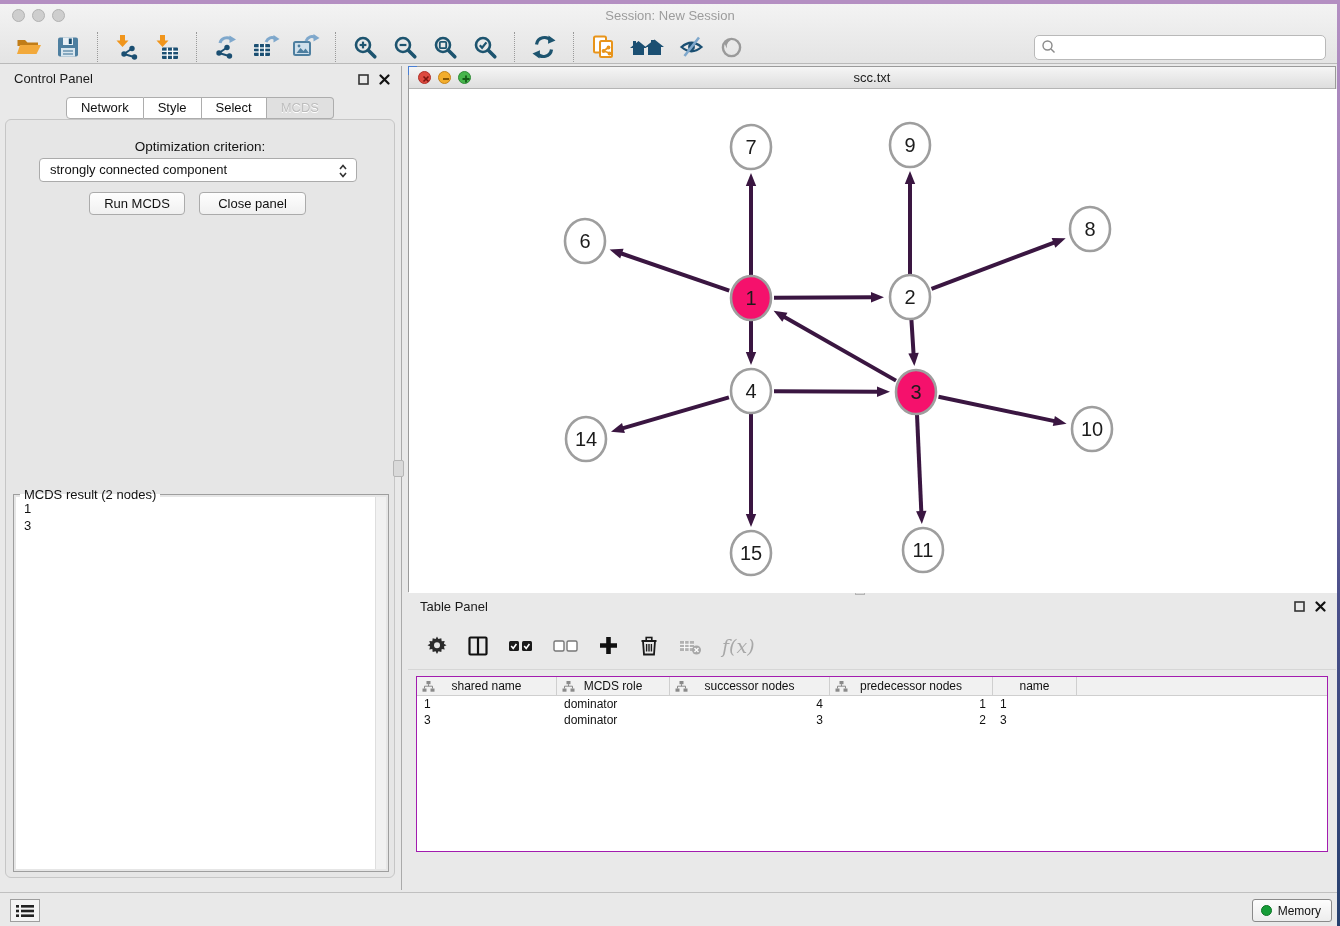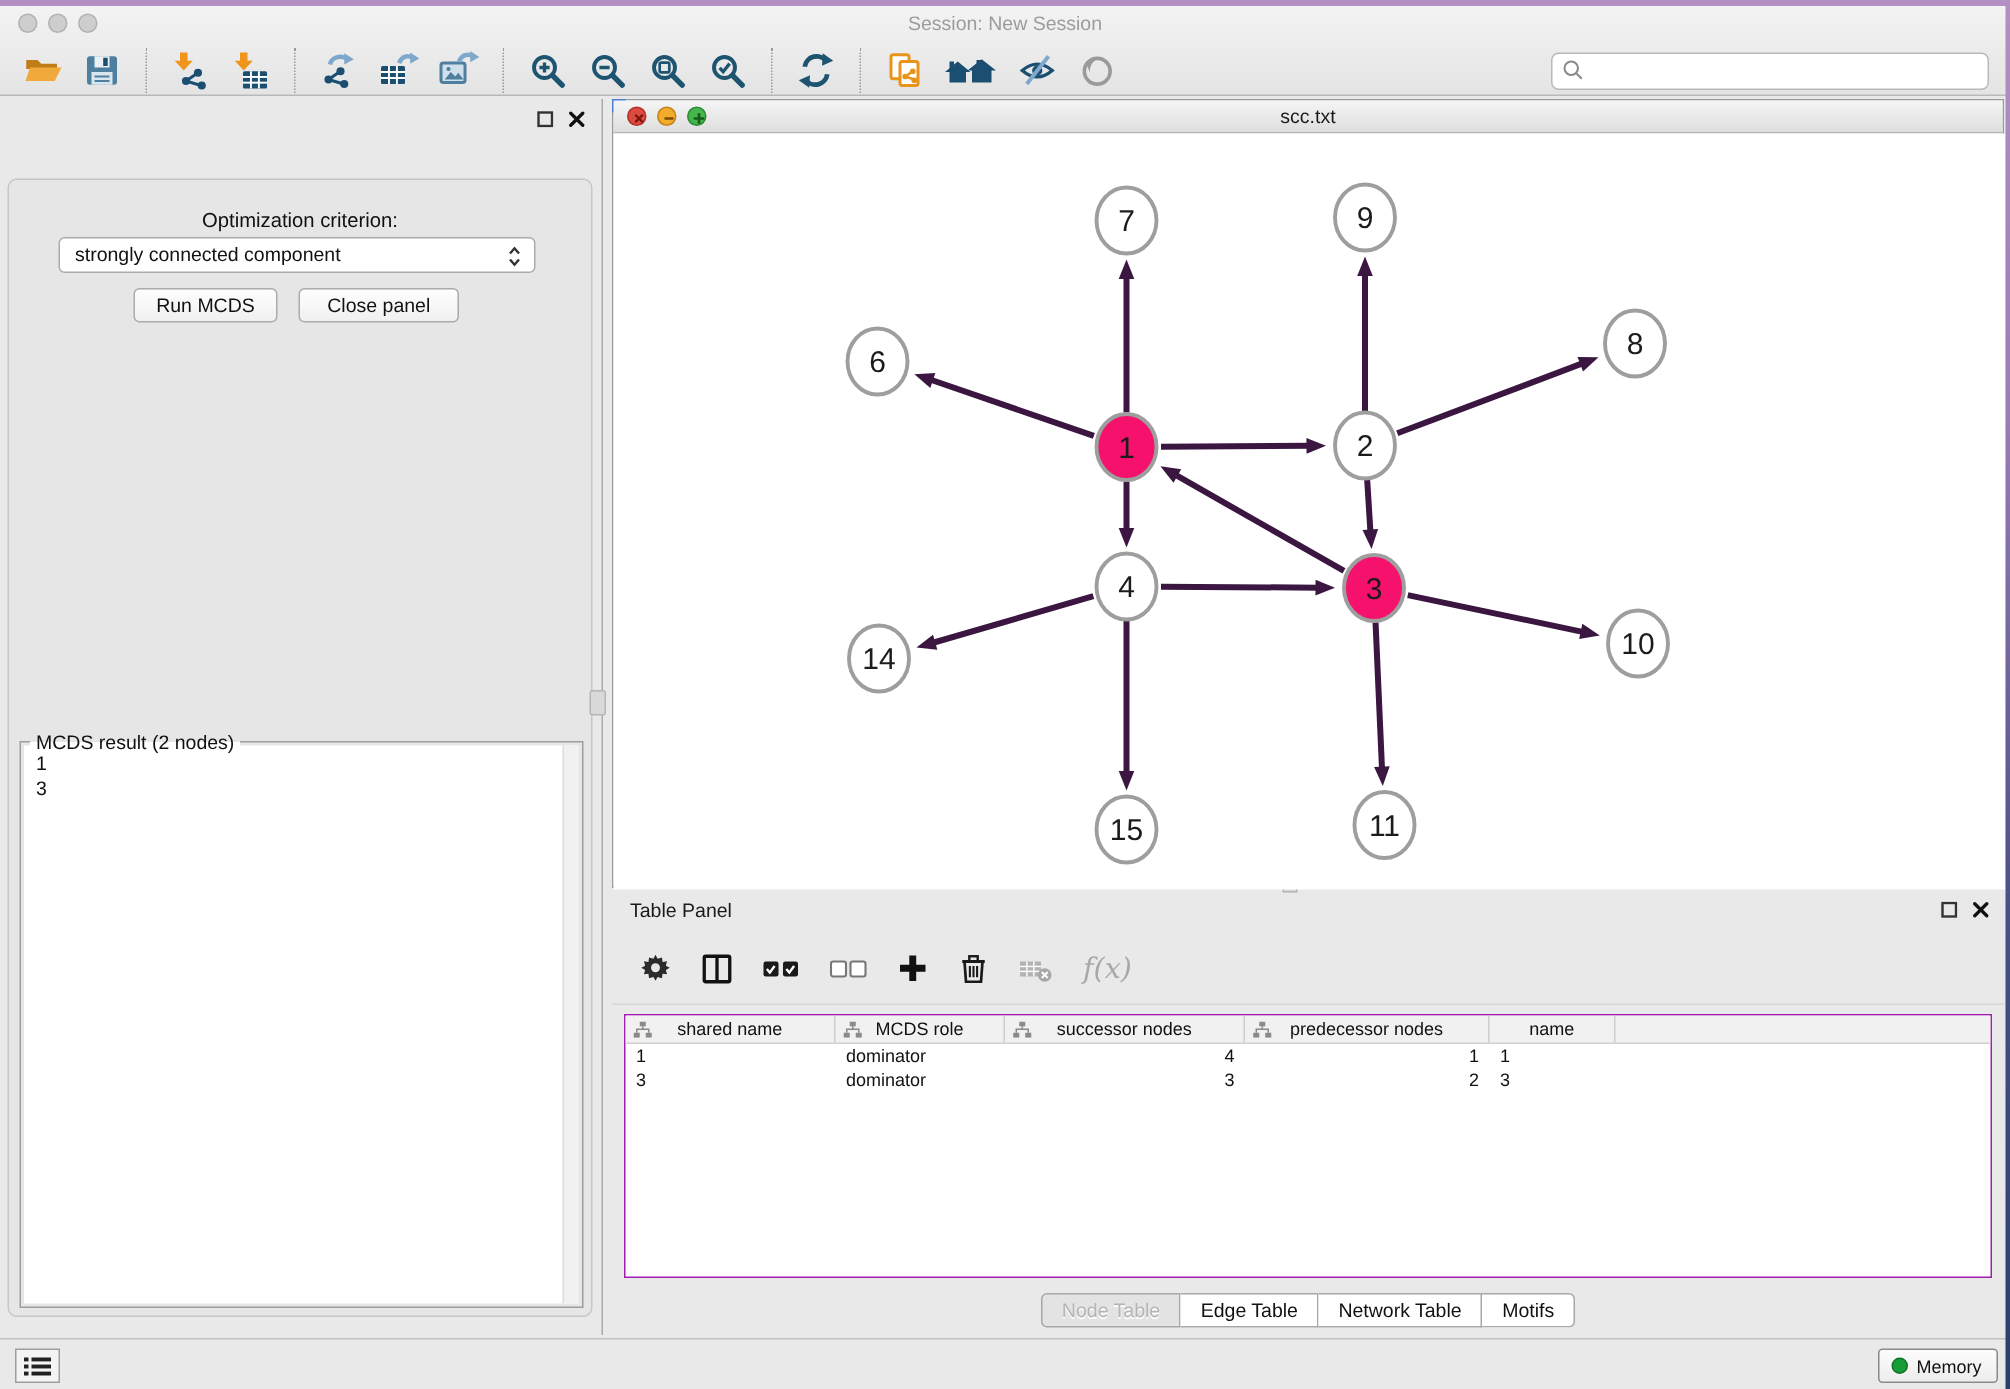--- a/index.html
+++ b/index.html
@@ -293,28 +293,35 @@
       <svg width="16" height="16" viewBox="0 0 16 16">
           <circle cx="6.5" cy="6.5" r="4.5" stroke="#8a8a8a" stroke-width="1.4" fill="none"></circle>
           <line x1="10" y1="10" x2="13.5" y2="13.5" stroke="#8a8a8a" stroke-width="1.4"></line>
         </svg>
       <input type="text" value="" style="">
     </span>
   </div>
 </div>
 
 <div id="control-panel">
+  <div id="cp-header" class="panel-title">Control Panel</div>
   <span class="panel-icons" style="right:10px; top:8px; position:absolute;">
     <svg width="11" height="11" viewBox="0 0 11 11">
         <rect x="1" y="1" width="9" height="9" fill="none" stroke="#333" stroke-width="1.6"></rect>
       </svg>
     <svg width="11" height="11" viewBox="0 0 11 11">
         <path d="M1.5 1.5 L9.5 9.5 M9.5 1.5 L1.5 9.5" stroke="#111" stroke-width="2.2" stroke-linecap="round"></path>
       </svg>
   </span>
+  <div class="seg-tabs">
+    <span class="seg-tab">Network</span>
+    <span class="seg-tab">Style</span>
+    <span class="seg-tab">Select</span>
+    <span class="seg-tab active">MCDS</span>
+  </div>
   <div id="cp-content">
     <div id="opt-label">Optimization criterion:</div>
     <div id="opt-dropdown">
       <span>strongly connected component</span>
       <svg width="14" height="16" viewBox="0 0 14 16">
           <path d="M4 6 L7 2.5 L10 6" stroke="#333" stroke-width="1.6" fill="none"></path>
           <path d="M4 10 L7 13.5 L10 10" stroke="#333" stroke-width="1.6" fill="none"></path>
         </svg>
     </div>
     <div id="run-btn" class="cp-btn">Run MCDS</div>
@@ -593,26 +600,20 @@
         </div>
         <div class="nt-row">
           <div class="nt-cell" style="width: 140px;">3</div>
           <div class="nt-cell" style="width: 113px;">dominator</div>
           <div class="nt-cell right" style="width: 160px;">3</div>
           <div class="nt-cell right" style="width: 163px;">2</div>
           <div class="nt-cell" style="width: 84px;">3</div>
         </div>
       </div>
   </div>
-  <div id="tp-tabs">
-    <span class="tp-tab active">Node Table</span>
-    <span class="tp-tab">Edge Table</span>
-    <span class="tp-tab">Network Table</span>
-    <span class="tp-tab">Motifs</span>
-  </div>
 </div>
 
 <div id="status-bar">
   <div id="tasks-btn">
     <svg width="18" height="14" viewBox="0 0 18 14">
         <g fill="#222">
           <rect x="0" y="1" width="3" height="2.6"></rect>
           <rect x="5" y="1" width="13" height="2.6"></rect>
           <rect x="0" y="5.7" width="3" height="2.6"></rect>
           <rect x="5" y="5.7" width="13" height="2.6"></rect>

